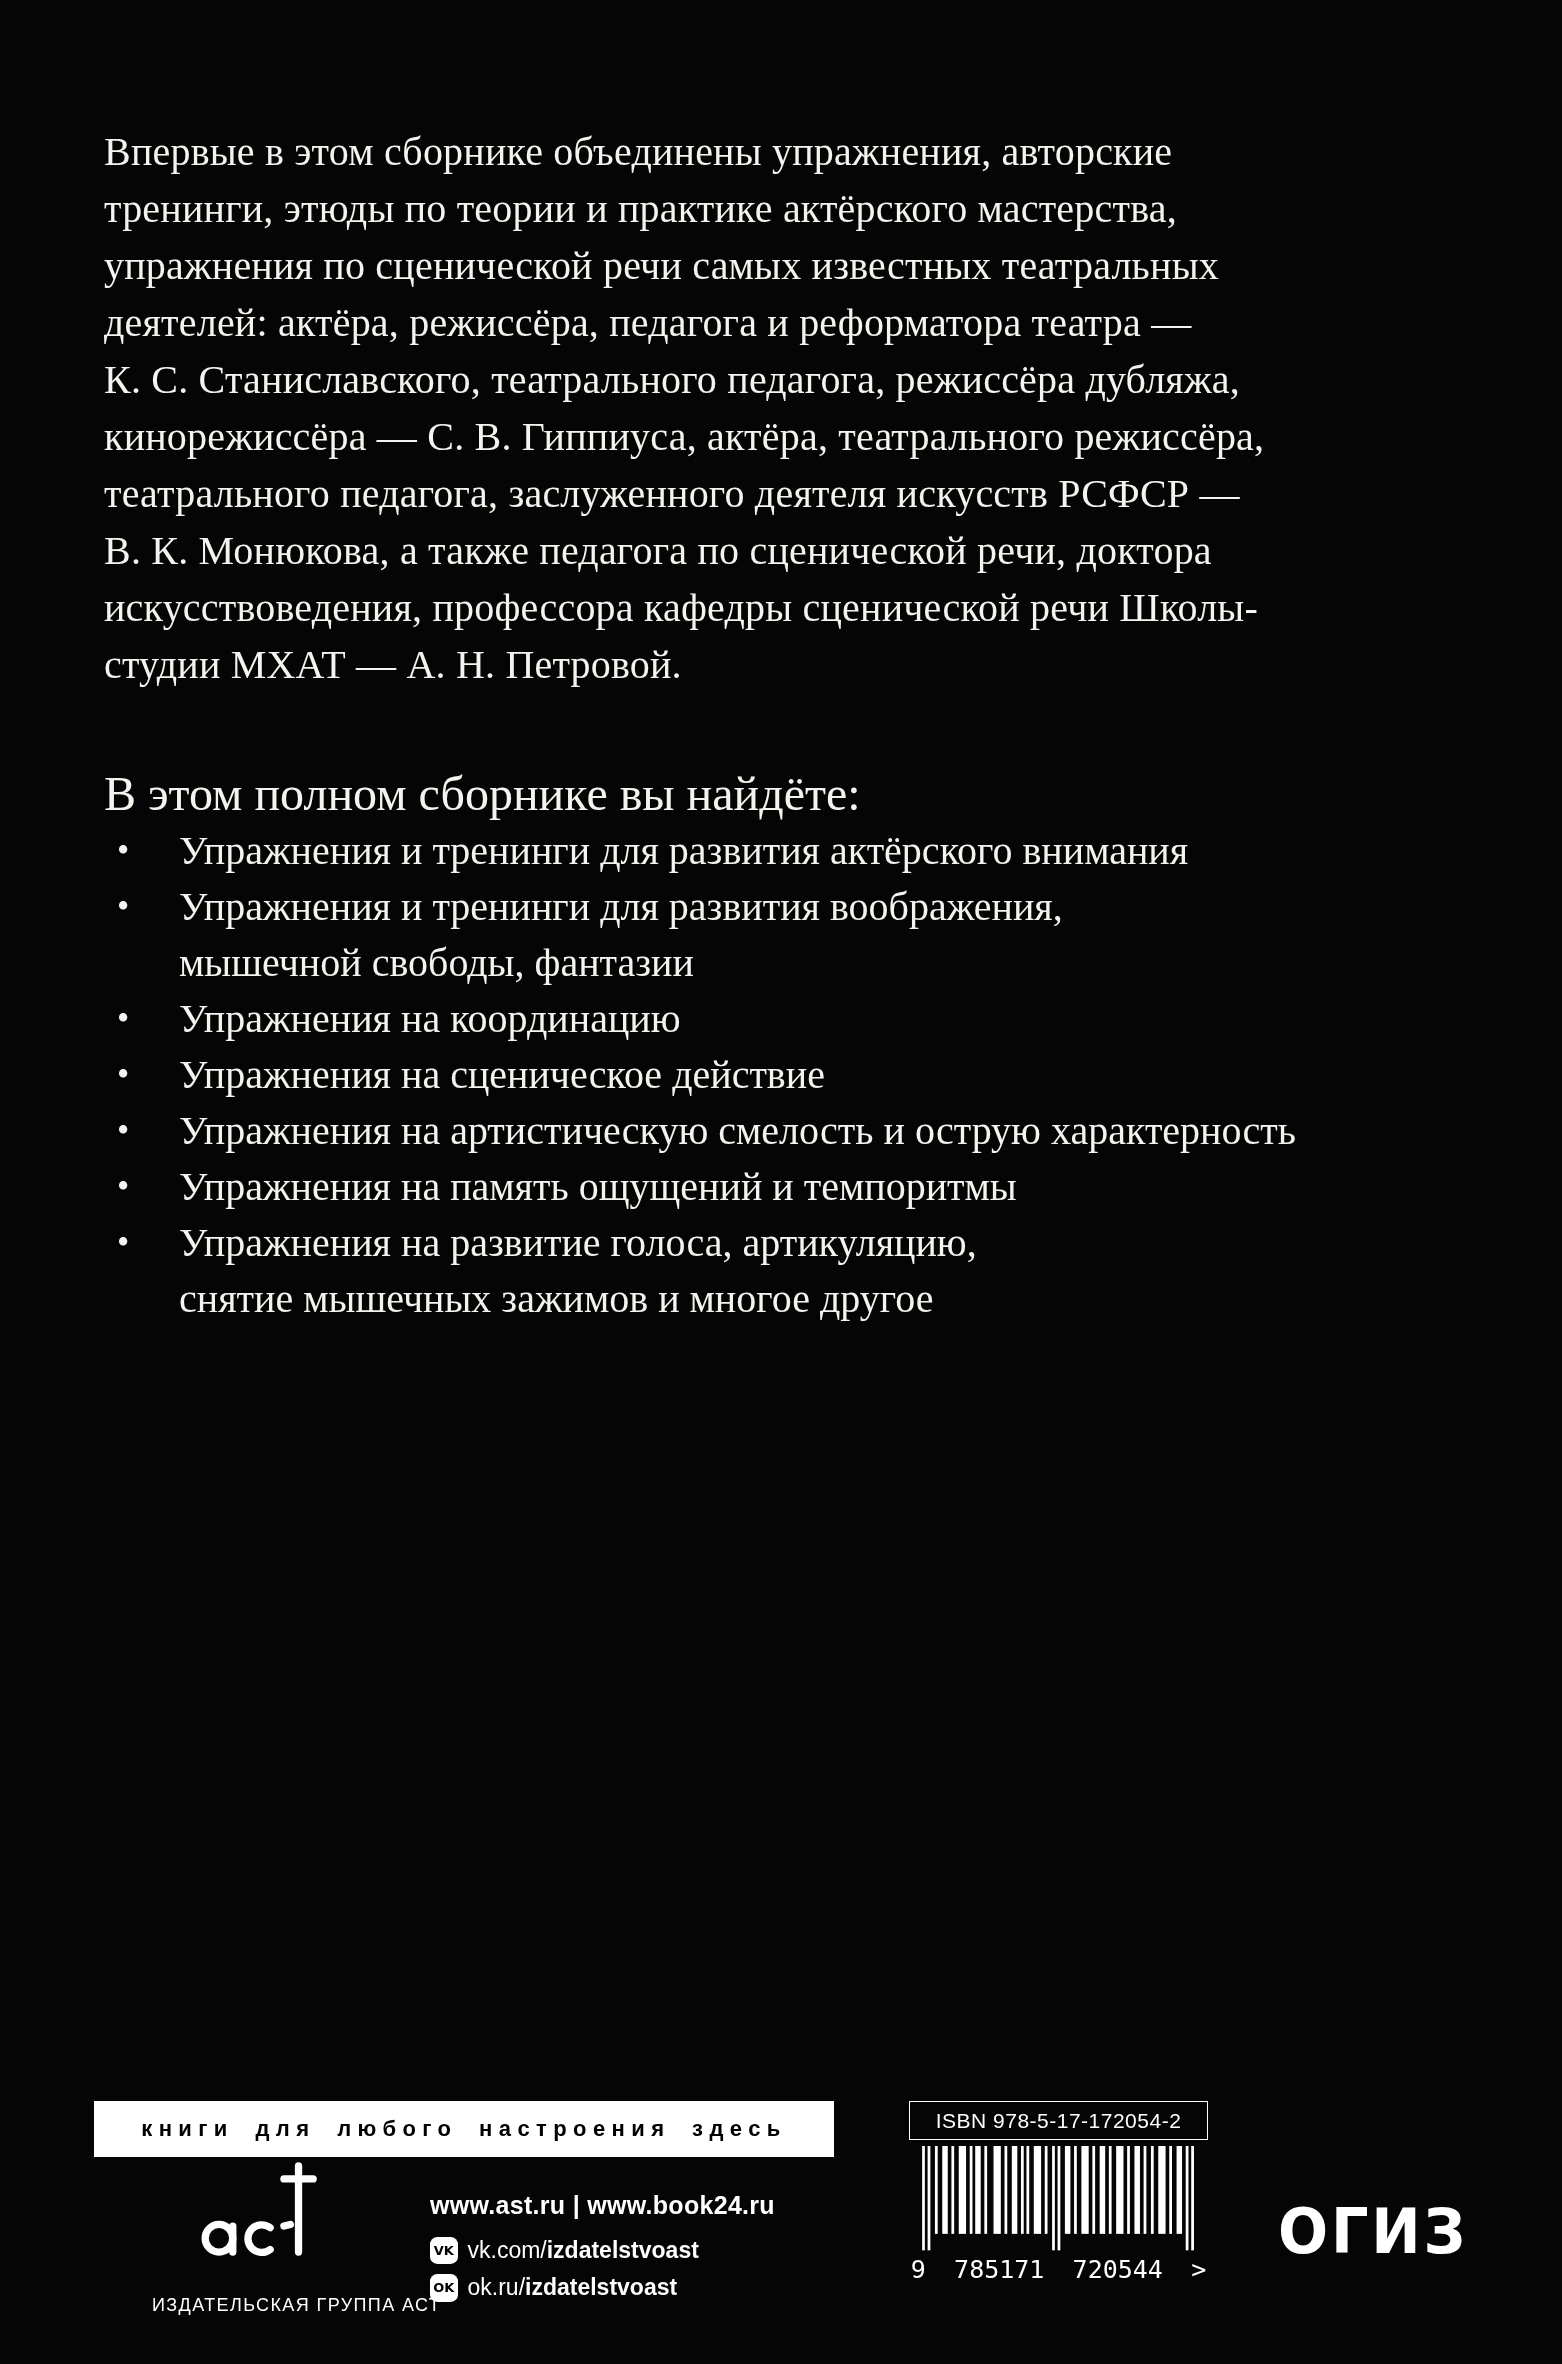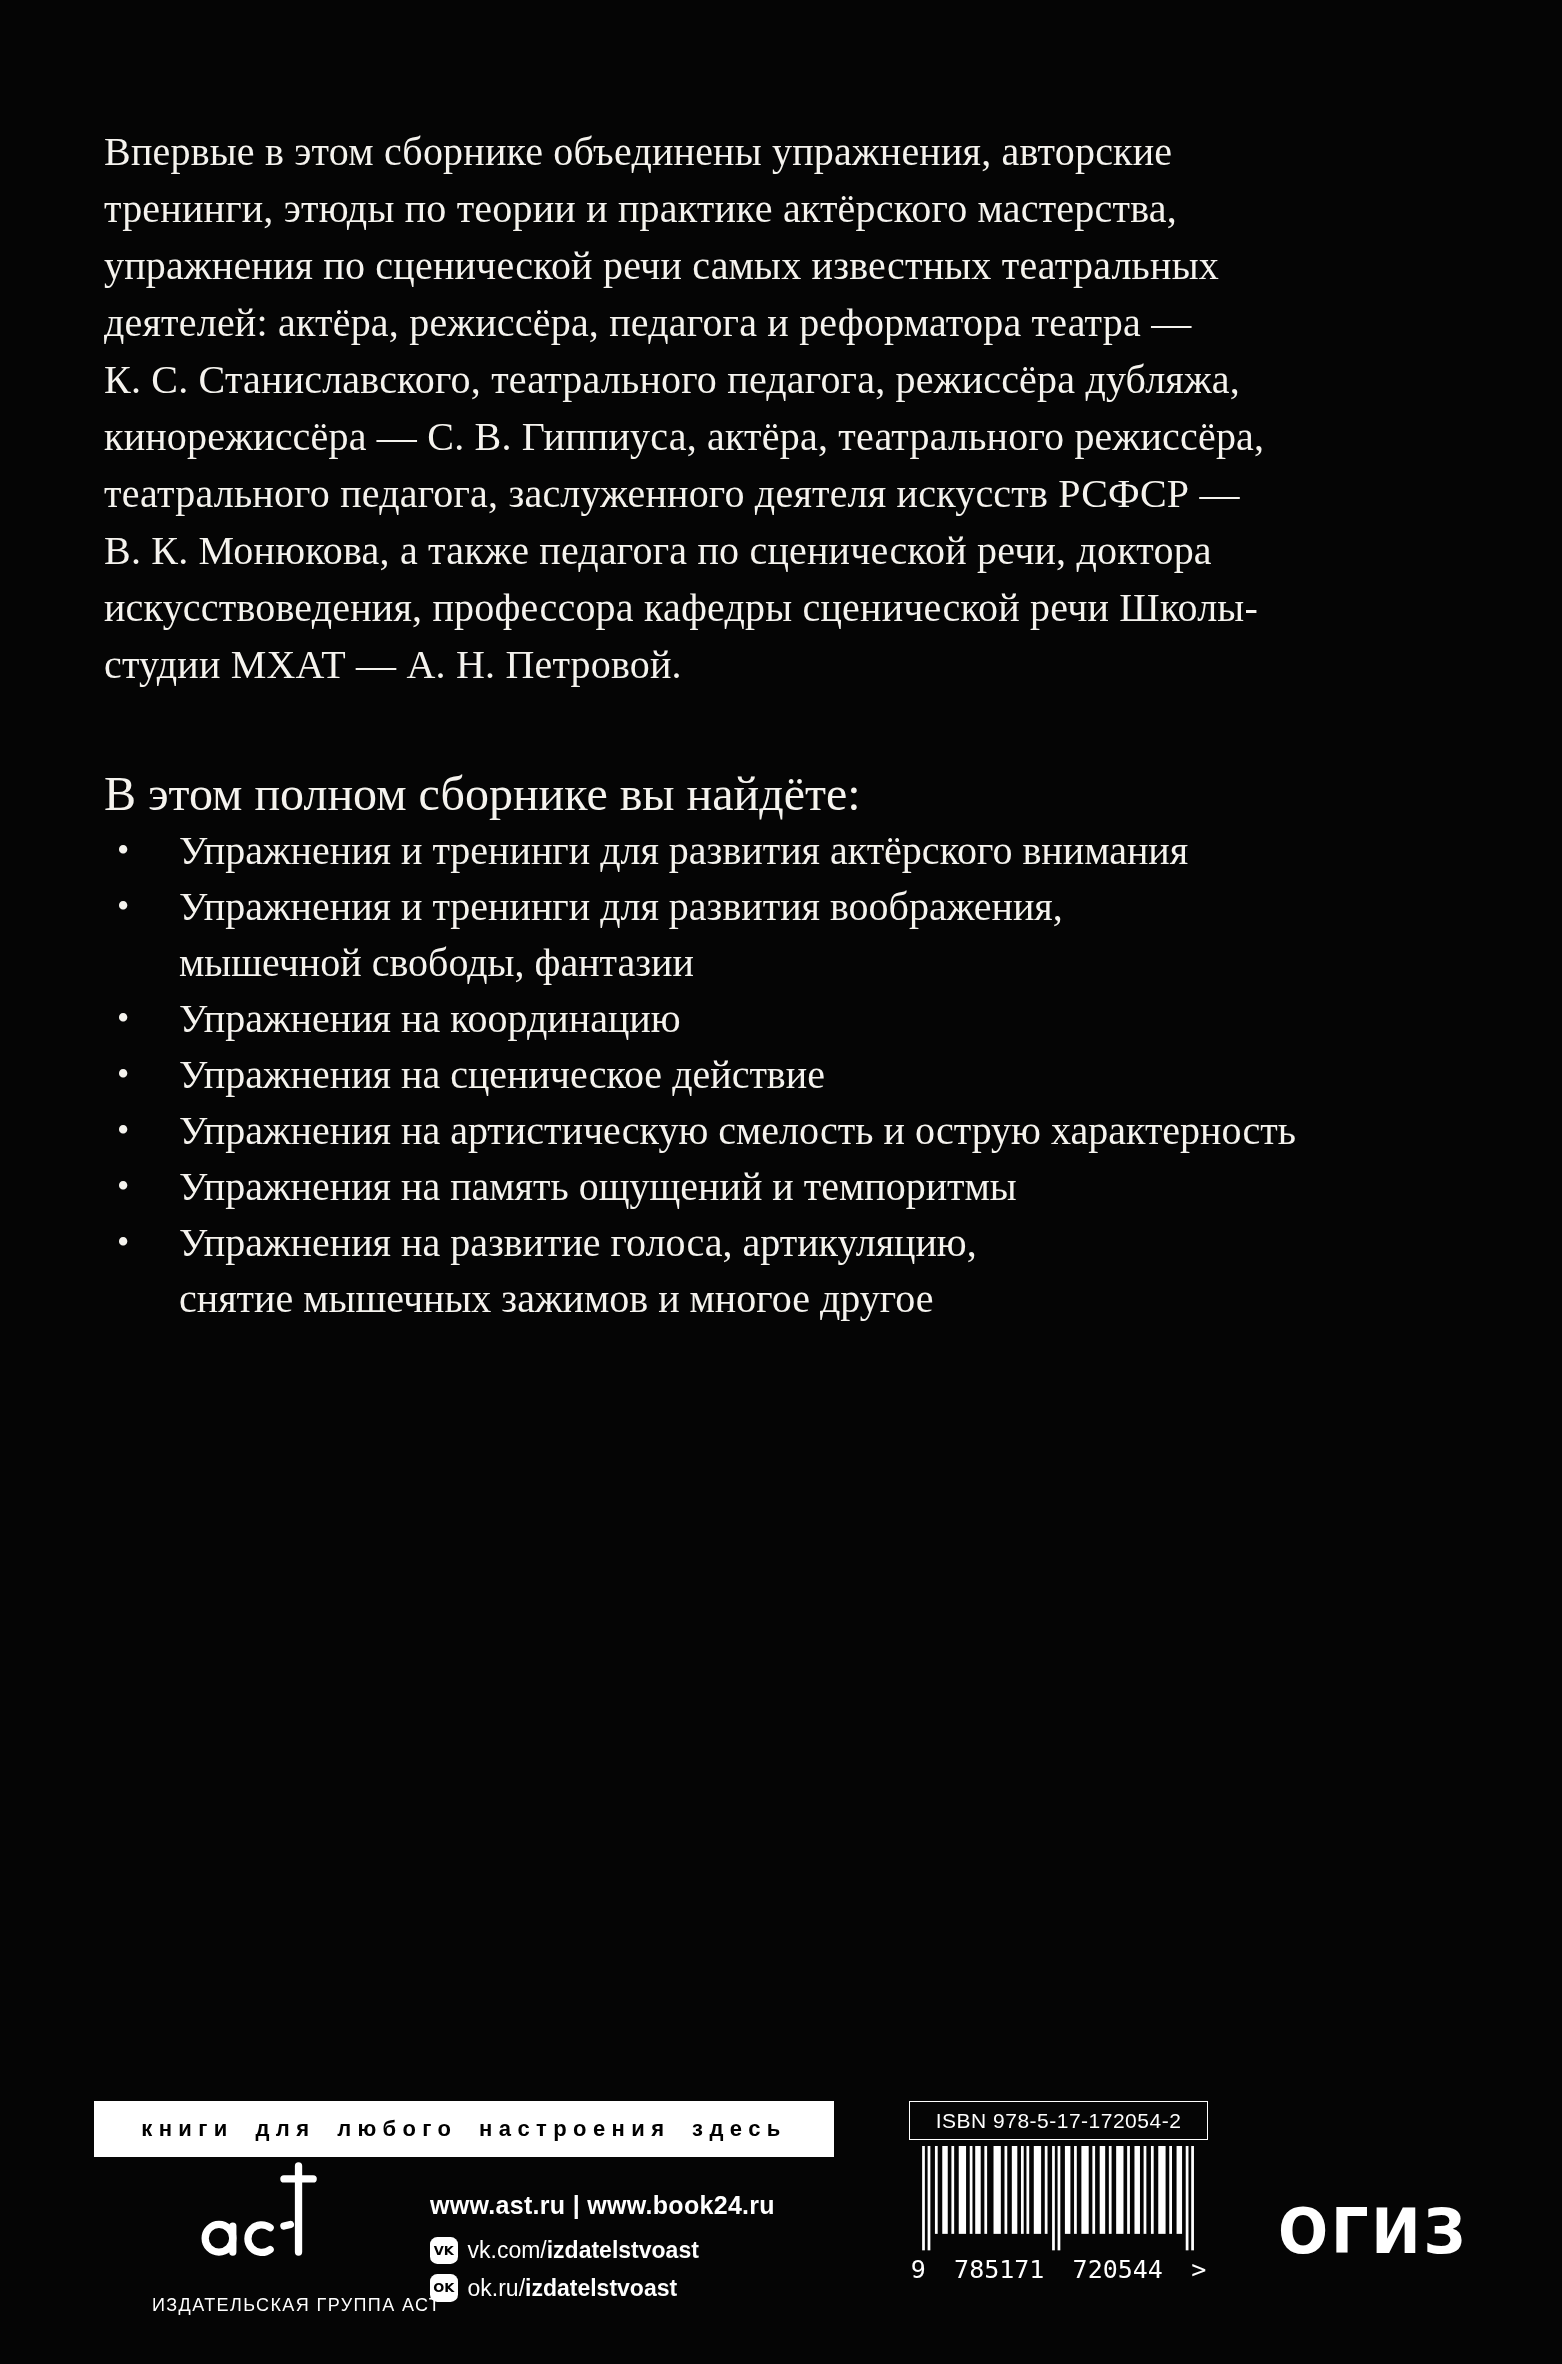--- a/index.html
+++ b/index.html
@@ -28,21 +28,21 @@
     font-size:22px; letter-spacing:6.4px; word-spacing:9.2px;
   }
   .ast-block { position:absolute; left:152px; top:2151px; width:220px; text-align:center; }
   .ast-block svg { width:138px; height:129px; display:block; margin:0 auto; }
   .ast-label {
     margin-top:15px; font-family:"Liberation Sans", sans-serif; font-size:18px;
     letter-spacing:1.4px; color:#fff; white-space:nowrap;
   }
   .links-block { position:absolute; left:430px; top:2191px; font-family:"Liberation Sans", sans-serif; color:#fff; }
   .sites { font-weight:bold; font-size:25px; margin-bottom:16.5px; letter-spacing:0.3px; }
-  .link-row { display:flex; align-items:flex-end; gap:10px; font-size:23px; margin-bottom:10px; }
+  .link-row { display:flex; align-items:flex-start; gap:10px; font-size:23px; margin-bottom:10px; }
   .net-icon {
     width:27.5px; height:27.5px; background:#fff; color:#000; border-radius:7.3px; flex:0 0 27.5px;
     display:flex; align-items:center; justify-content:center;
     font-weight:bold; font-size:13px; font-family:"DejaVu Sans", sans-serif; text-transform:uppercase;
   }
   .link-text { display:flex; }
   .link-handle { font-weight:bold; }
 
   .barcode-block { position:absolute; left:909px; top:2101px; width:299px; }
   .isbn-box {

